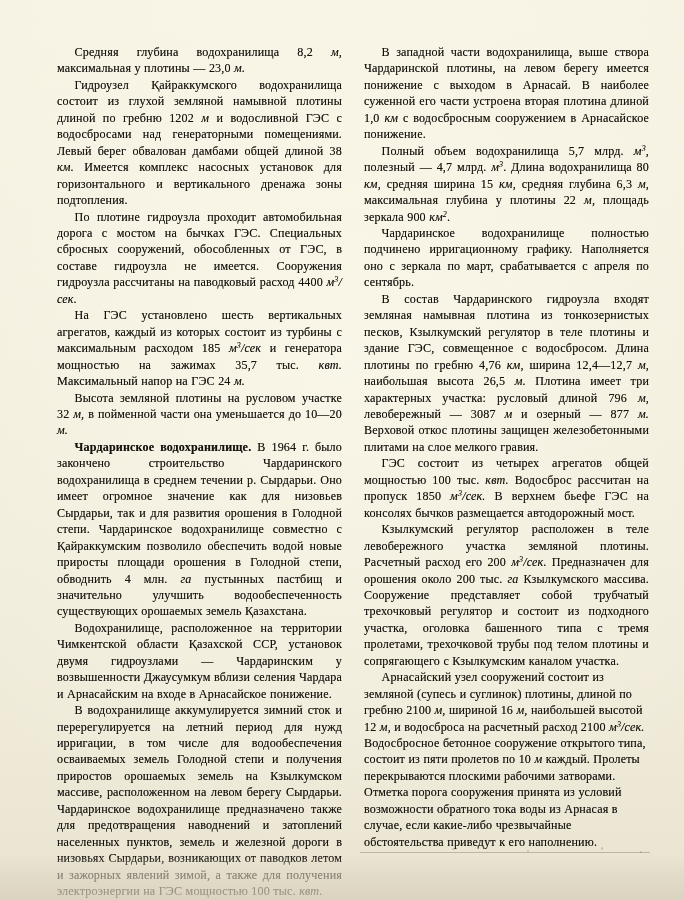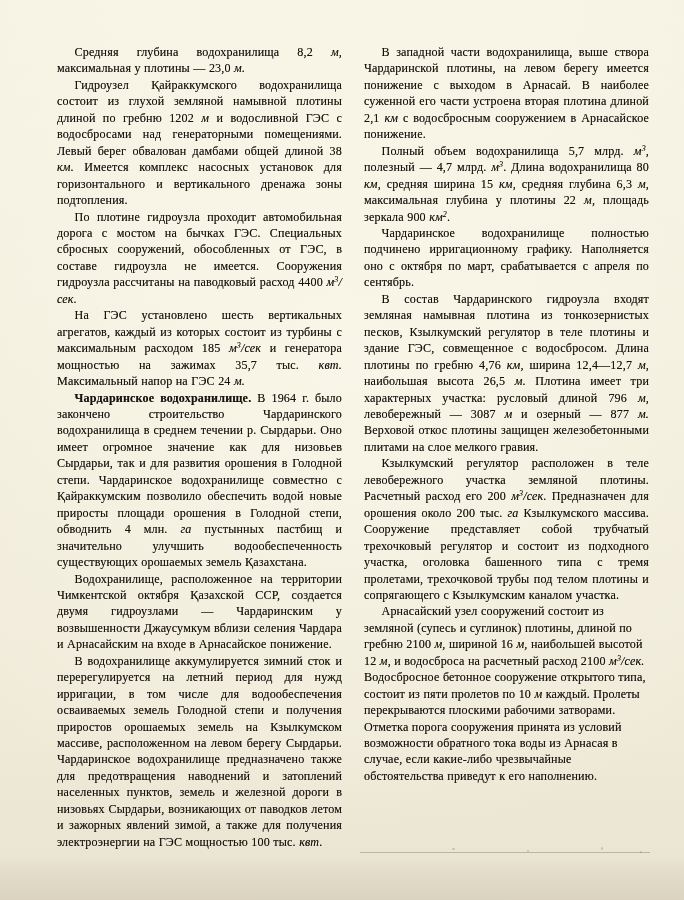--- a/index.html
+++ b/index.html
@@ -115,30 +115,32 @@
 
 <div class="page">
   <div class="paper-tone"></div>
 
   <div class="columns">
     <div class="col col-left ink" id="col-left">
         <p><span>Средняя глубина водохранилища 8,2 </span><i>м,</i><span> максимальная у плотины — 23,0 </span><i>м.</i></p>
         <p><span>Гидроузел Қайраккумского водохранилища состоит из глухой земляной намывной плотины длиной по гребню 1202 </span><i>м</i><span> и водосливной ГЭС с водосбросами над генераторными помещениями. Левый берег обвалован дамбами общей длиной 38 </span><i>км.</i><span> Имеется комплекс насосных установок для горизонтального и вертикального дренажа зоны подтопления.</span></p>
         <p><span>По плотине гидроузла проходит автомобильная дорога с мостом на бычках ГЭС. Специальных сбросных сооружений, обособленных от ГЭС, в составе гидроузла не имеется. Сооружения гидроузла рассчитаны на паводковый расход 4400 </span><i>м</i><sup style="font-style: italic;">3</sup><i>/сек.</i></p>
         <p><span>На ГЭС установлено шесть вертикальных агрегатов, каждый из которых состоит из турбины с максимальным расходом 185 </span><i>м</i><sup style="font-style: italic;">3</sup><i>/сек</i><span> и генератора мощностью на зажимах 35,7 тыс. </span><i>квт.</i><span> Максимальный напор на ГЭС 24 </span><i>м.</i></p>
+        <p><span>Высота земляной плотины на русловом участке 32 </span><i>м,</i><span> в пойменной части она уменьшается до 10—20 </span><i>м.</i></p>
         <p><b>Чардаринское водохранилище.</b><span> В 1964 г. было закончено строительство Чардаринского водохранилища в среднем течении р. Сырдарьи. Оно имеет огромное значение как для низовьев Сырдарьи, так и для развития орошения в Голодной степи. Чардаринское водохранилище совместно с Қайраккумским позволило обеспечить водой новые приросты площади орошения в Голодной степи, обводнить 4 млн. </span><i>га</i><span> пустынных пастбищ и значительно улучшить водообеспеченность существующих орошаемых земель Қазахстана.</span></p>
-        <p><span>Водохранилище, расположенное на территории Чимкентской октября Қазахской ССР, создается двумя гидроузлами — Чардаринским у возвышенности Джаусумкум вблизи селения Чардара и Арнасайским на входе в Арнасайское понижение.</span></p>
+        <p><span>Водохранилище, расположенное на территории Чимкентской области Қазахской ССР, установок двумя гидроузлами — Чардаринским у возвышенности Джаусумкум вблизи селения Чардара и Арнасайским на входе в Арнасайское понижение.</span></p>
         <p><span>В водохранилище аккумулируется зимний сток и перерегулируется на летний период для нужд ирригации, в том числе для водообеспечения осваиваемых земель Голодной степи и получения приростов орошаемых земель на Кзылкумском массиве, расположенном на левом берегу Сырдарьи. Чардаринское водохранилище предназначено также для предотвращения наводнений и затоплений населенных пунктов, земель и железной дороги в низовьях Сырдарьи, возникающих от паводков летом и зажорных явлений зимой, а также для получения электроэнергии на ГЭС мощностью 100 тыс. </span><i>квт.</i></p>
         <p class="lastline-left"></p>
       </div>
     <div class="col col-right ink" id="col-right">
-        <p><span>В западной части водохранилища, выше створа Чардаринской плотины, на левом берегу имеется понижение с выходом в Арнасай. В наиболее суженной его части устроена вторая плотина длиной 2,1 </span><i>км</i><span> с водосбросным сооружением в Арнасайское понижение.</span></p>
+        <p><span>В западной части водохранилища, выше створа Чардаринской плотины, на левом берегу имеется понижение с выходом в Арнасай. В наиболее суженной его части устроена вторая плотина длиной 1,0 </span><i>км</i><span> с водосбросным сооружением в Арнасайское понижение.</span></p>
         <p><span>Полный объем водохранилища 5,7 млрд. </span><i>м</i><sup style="font-style: italic;">3</sup><span>, полезный — 4,7 млрд. </span><i>м</i><sup style="font-style: italic;">3</sup><span>. Длина водохранилища 80 </span><i>км,</i><span> средняя ширина 15 </span><i>км,</i><span> средняя глубина 6,3 </span><i>м,</i><span> максимальная глубина у плотины 22 </span><i>м,</i><span> площадь зеркала 900 </span><i>км</i><sup style="font-style: italic;">2</sup><span>.</span></p>
-        <p><span>Чардаринское водохранилище полностью подчинено ирригационному графику. Наполняется оно с октября по март, срабатывается с апреля по сентябрь.</span></p>
+        <p><span>Чардаринское водохранилище полностью подчинено ирригационному графику. Наполняется оно с зеркала по март, срабатывается с апреля по сентябрь.</span></p>
         <p><span>В состав Чардаринского гидроузла входят земляная намывная плотина из тонкозернистых песков, Кзылкумский регулятор в теле плотины и здание ГЭС, совмещенное с водосбросом. Длина плотины по гребню 4,76 </span><i>км,</i><span> ширина 12,4—12,7 </span><i>м,</i><span> наибольшая высота 26,5 </span><i>м.</i><span> Плотина имеет три характерных участка: русловый длиной 796 </span><i>м,</i><span> левобережный — 3087 </span><i>м</i><span> и озерный — 877 </span><i>м.</i><span> Верховой откос плотины защищен железобетонными плитами на слое мелкого гравия.</span></p>
+        <p><span>ГЭС состоит из четырех агрегатов общей мощностью 100 тыс. </span><i>квт.</i><span> Водосброс рассчитан на пропуск 1850 </span><i>м</i><sup style="font-style: italic;">3</sup><i>/сек.</i><span> В верхнем бьефе ГЭС на консолях бычков размещается автодорожный мост.</span></p>
         <p><span>Кзылкумский регулятор расположен в теле левобережного участка земляной плотины. Расчетный расход его 200 </span><i>м</i><sup style="font-style: italic;">3</sup><i>/сек.</i><span> Предназначен для орошения около 200 тыс. </span><i>га</i><span> Кзылкумского массива. Сооружение представляет собой трубчатый трехочковый регулятор и состоит из подходного участка, оголовка башенного типа с тремя пролетами, трехочковой трубы под телом плотины и сопрягающего с Кзылкумским каналом участка.</span></p>
         <p class="lastline-left"><span>Арнасайский узел сооружений состоит из земляной (супесь и суглинок) плотины, длиной по гребню 2100 </span><i>м,</i><span> шириной 16 </span><i>м,</i><span> наибольшей высотой 12 </span><i>м,</i><span> и водосброса на расчетный расход 2100 </span><i>м</i><sup style="font-style: italic;">3</sup><i>/сек.</i><span> Водосбросное бетонное сооружение открытого типа, состоит из пяти пролетов по 10 </span><i>м</i><span> каждый. Пролеты перекрываются плоскими рабочими затворами. Отметка порога сооружения принята из условий возможности обратного тока воды из Арнасая в случае, если какие-либо чрезвычайные обстоятельства приведут к его наполнению.</span></p>
       </div>
   </div>
 
   <div class="scan-edge-bottom"></div>
   <div class="rule-bottom"></div>
 
   <div class="speck" style="left:452px; top:848px; width:3px; height:2px;"></div>
   <div class="speck" style="left:527px; top:850px; width:2px; height:2px;"></div>

